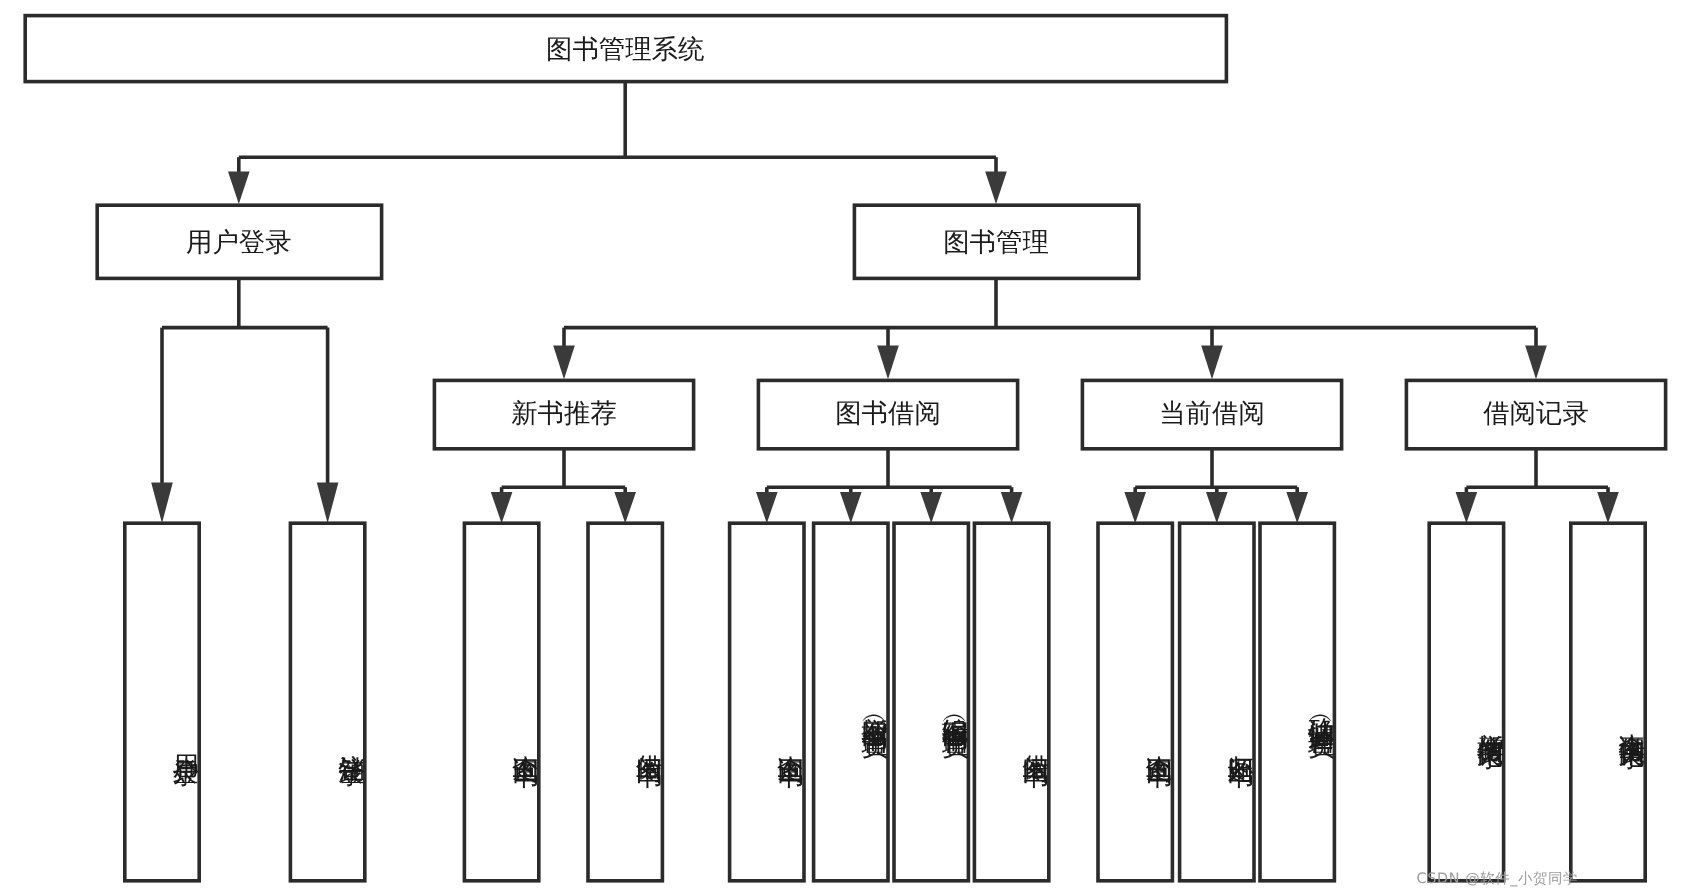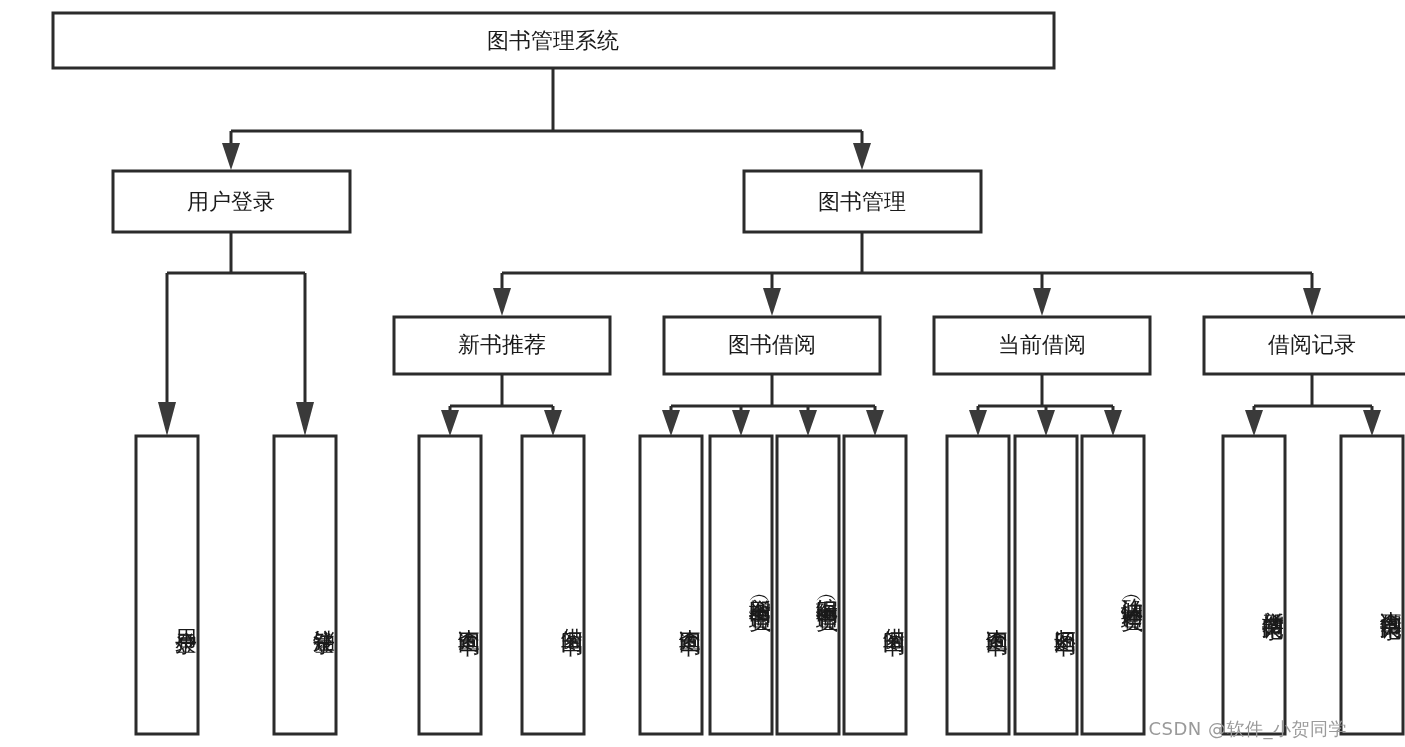--- a/index.html
+++ b/index.html
@@ -11,21 +11,20 @@
     width: 1405px;
     height: 747px;
     font-family: "DejaVu Sans", "Liberation Sans", sans-serif;
     overflow: hidden;
     position: relative;
   }
   #diagram-root {
     position: relative;
     width: 1323px;
     height: 747px;
-    margin-left: 32px;
   }
   svg.diagram-canvas {
     position: absolute;
     left: 0;
     top: 0;
     width: 1405px;
     height: 747px;
     display: block;
   }
   .node-box {
@@ -62,21 +61,21 @@
     display: flex;
     align-items: flex-start;
     justify-content: center;
     white-space: nowrap;
     pointer-events: none;
   }
   .watermark {
     position: absolute;
     right: 8px;
     bottom: 6px;
-    font-size: 18px;
+    font-size: 12px;
     color: #9a9a9a;
     font-family: "DejaVu Sans", "Liberation Sans", sans-serif;
     white-space: nowrap;
     letter-spacing: 0.5px;
   }
 </style>
 </head>
 <body>
 
 <div id="diagram-root">

